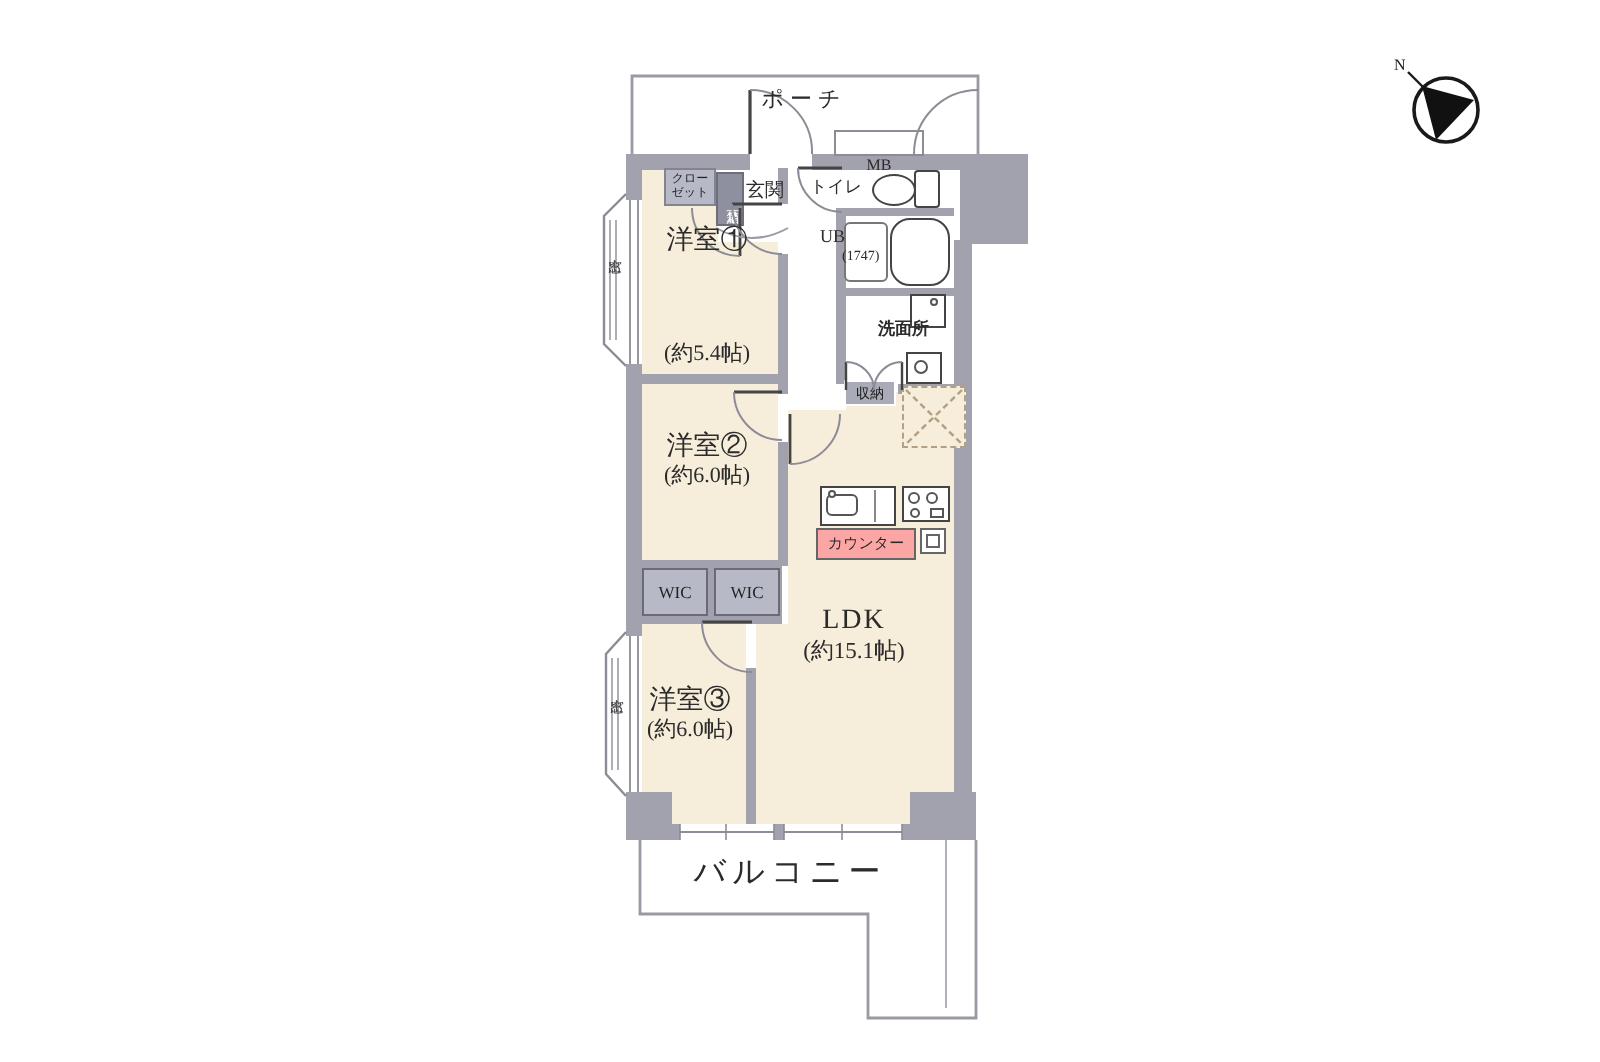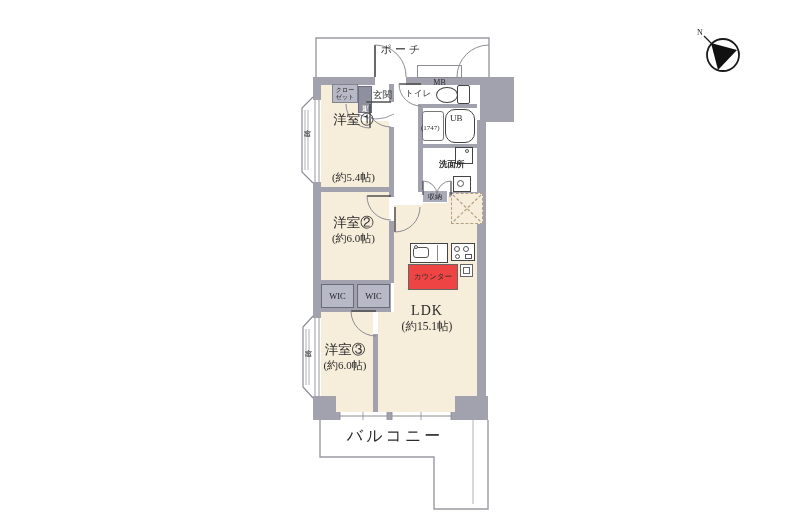--- a/index.html
+++ b/index.html
@@ -78,21 +78,21 @@
 
   <div class="box" style="left:410px;top:243px;width:38px;height:20px;border-color:#444;"></div>
   <div class="box" style="left:413px;top:247px;width:16px;height:11px;border-radius:3px;"></div>
   <div class="circle" style="left:414px;top:245px;width:4px;height:4px;"></div>
   <div class="abs" style="left:437px;top:245px;width:1px;height:16px;background:#888;"></div>
   <div class="box" style="left:451px;top:243px;width:24px;height:18px;border-color:#444;"></div>
   <div class="circle" style="left:454px;top:246px;width:6px;height:6px;"></div>
   <div class="circle" style="left:463px;top:246px;width:6px;height:6px;"></div>
   <div class="circle" style="left:455px;top:254px;width:5px;height:5px;"></div>
   <div class="box" style="left:465px;top:254px;width:7px;height:5px;"></div>
-  <div class="fillbox" style="left:408px;top:264px;width:50px;height:26px;background:#ef4444;border:1px solid #666;">
+  <div class="fillbox" style="left:408px;top:264px;width:50px;height:16px;background:#fca5a5;border:1px solid #666;">
     <span class="lbl" style="position:static;font-size:7.5px;">カウンター</span>
   </div>
   <div class="box" style="left:460px;top:264px;width:13px;height:13px;border-color:#666;"></div>
   <div class="box" style="left:463px;top:267px;width:7px;height:7px;border-color:#666;"></div>
 
   <div class="fillbox" style="left:332px;top:84px;width:26px;height:19px;background:var(--closet-fill,#b8b9c7);border:1px solid #83848f;flex-direction:column;line-height:1.05;">
     <span style="font-size:6px;color:#222;">クロー</span>
     <span style="font-size:6px;color:#222;">ゼット</span>
   </div>
   <div class="fillbox" style="left:358px;top:86px;width:14px;height:27px;background:var(--shoebox-fill,#8e90a0);border:1px solid #6d6e7c;">
@@ -162,21 +162,21 @@
   </svg>
 
   <div class="lbl ctr" style="left:315px;top:42px;width:174px;height:14px;">
     <span style="font-size:11px;letter-spacing:3px;">ポーチ</span>
   </div>
   <div class="lbl ctr" style="left:417px;top:76px;width:45px;height:13px;">
     <span style="font-size:8px;">MB</span>
   </div>
   <div class="lbl" style="left:405px;top:88px;font-size:8.5px;">トイレ</div>
   <div class="lbl" style="left:373px;top:89px;font-size:9.5px;">玄関</div>
-  <div class="lbl" style="left:450px;top:113px;font-size:9px;">UB</div>
+  <div class="lbl" style="left:410px;top:113px;font-size:9px;">UB</div>
   <div class="lbl" style="left:421px;top:124px;font-size:7px;">(1747)</div>
   <div class="lbl" style="left:439px;top:159px;font-size:8.5px;font-weight:bold;">洗面所</div>
 
   <div class="lbl ctr" style="left:318px;top:131px;width:71px;height:34px;line-height:1.2;gap:43px;">
     <span style="font-size:13.5px;">洋室①</span>
     <span style="font-size:11px;">(約5.4帖)</span>
   </div>
   <div class="lbl ctr" style="left:318px;top:213px;width:71px;height:34px;line-height:1.2;">
     <span style="font-size:13.5px;">洋室②</span>
     <span style="font-size:11px;">(約6.0帖)</span>

